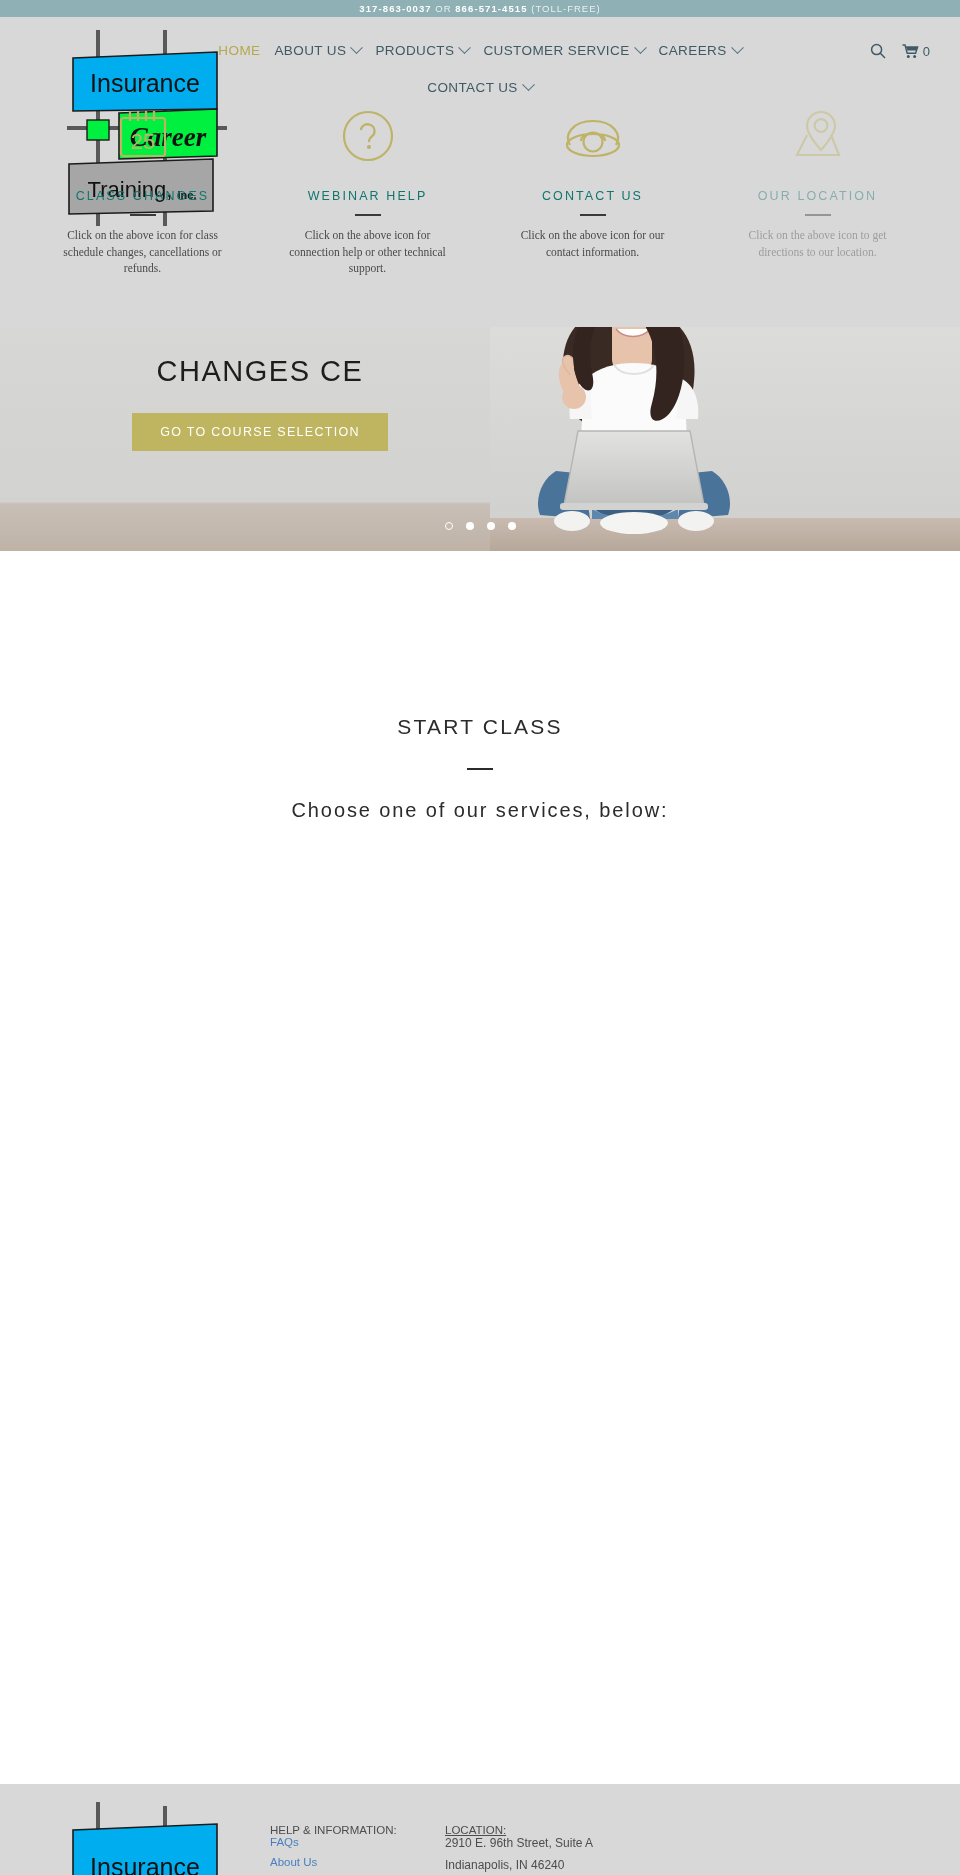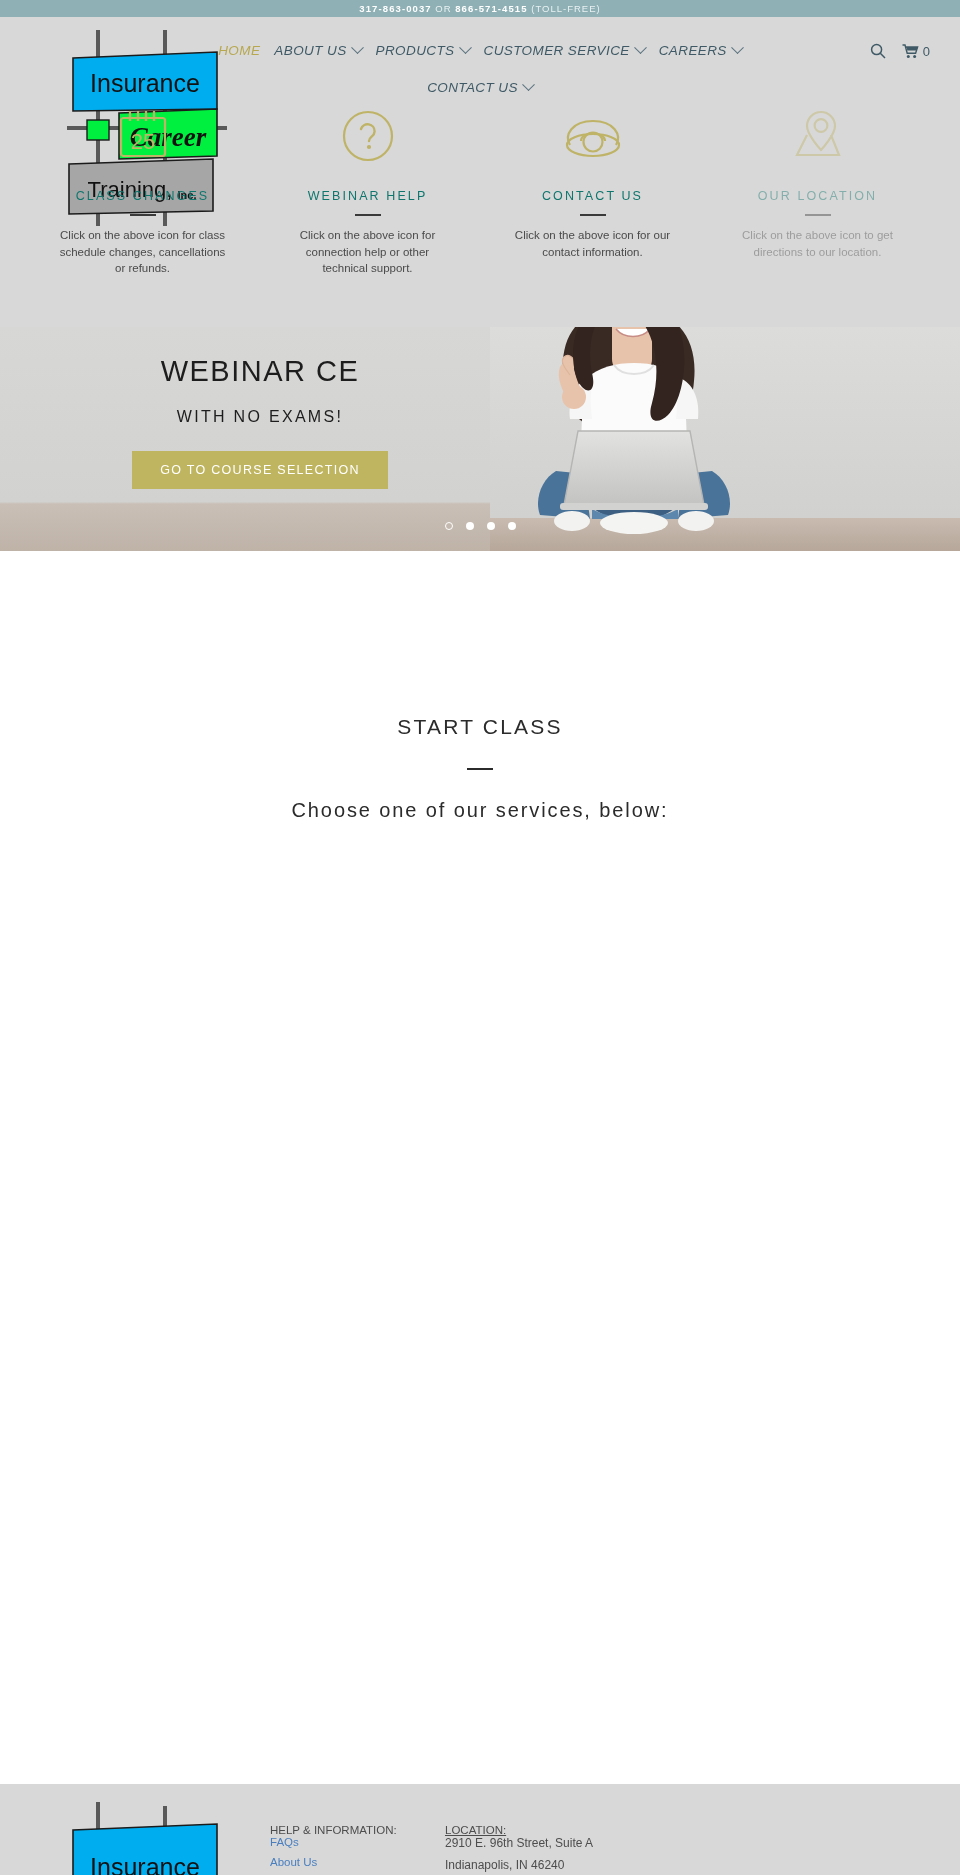--- a/index.html
+++ b/index.html
@@ -51,21 +51,20 @@
     display: flex;
     flex-direction: column;
     align-items: center;
   }
   .nav-row {
     display: flex;
     align-items: center;
     justify-content: center;
     gap: 14px;
     height: 22px;
-    font-style: italic;
   }
   .nav-row.second { margin-top: 15px; }
   .nav-item {
     display: flex;
     align-items: center;
     gap: 6px;
     font-size: 13.5px;
     letter-spacing: 0.4px;
     color: #3f5a66;
     cursor: pointer;
@@ -118,20 +117,21 @@
   }
   .feature-rule {
     width: 26px; height: 2px; background: #3a3a3a;
     margin: 11px 0 11px 0;
   }
   .feature-desc {
     font-size: 11.5px;
     line-height: 16.5px;
     color: #4a4a4a;
     max-width: 170px;
+    font-family: Liberation Serif, serif;
   }
 
   
   .hero {
     position: relative;
     height: 224px;
     background: linear-gradient(180deg, #d7d8d6 0%, #d2d3d1 78%, #c9bfb6 79%, #bfb3a8 100%);
     overflow: hidden;
   }
   .hero-photo {
@@ -440,22 +440,21 @@
         <ellipse cx="184" cy="198" rx="18" ry="10" fill="#f2f2f0"></ellipse>
         <ellipse cx="122" cy="200" rx="34" ry="11" fill="#f4f4f2"></ellipse>
 
         <path d="M66 108 L178 108 L192 182 L52 182 Z" fill="url(#lapg)" stroke="#b5b5b4" stroke-width="1.4"></path>
         <rect x="48" y="180" width="148" height="7" rx="3" fill="#d2d2d1"></rect>
       </g>
     </svg>
   </div>
 
   <div class="hero-copy">
-    <div class="hero-title">WEBINAR CE</div>
-    <div class="hero-sub">WITH NO EXAMS!</div>
+    <div class="hero-title">CHANGES CE</div>
     <button class="hero-btn">GO TO COURSE SELECTION</button>
   </div>
 
   <div class="hero-dots">
     <span class="dot active"></span>
     <span class="dot"></span>
     <span class="dot"></span>
     <span class="dot"></span>
   </div>
 </div>

